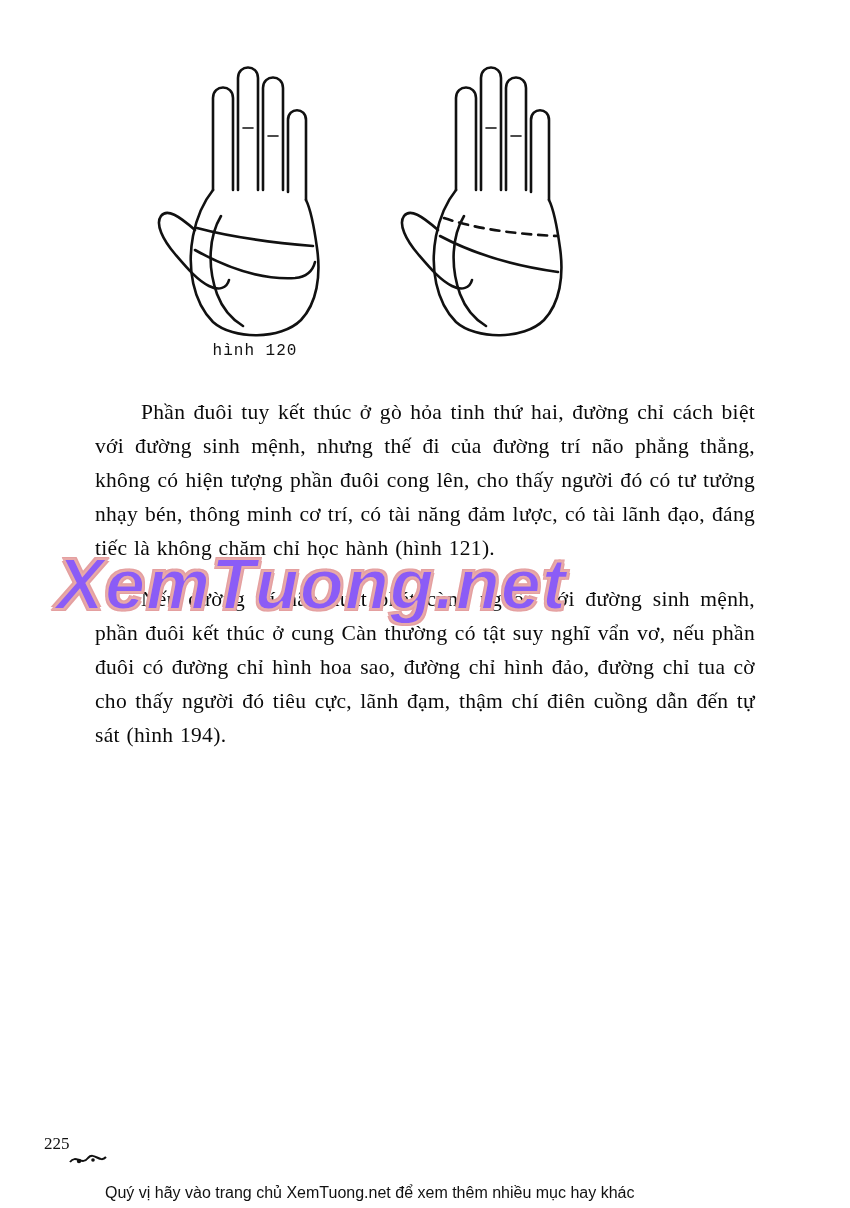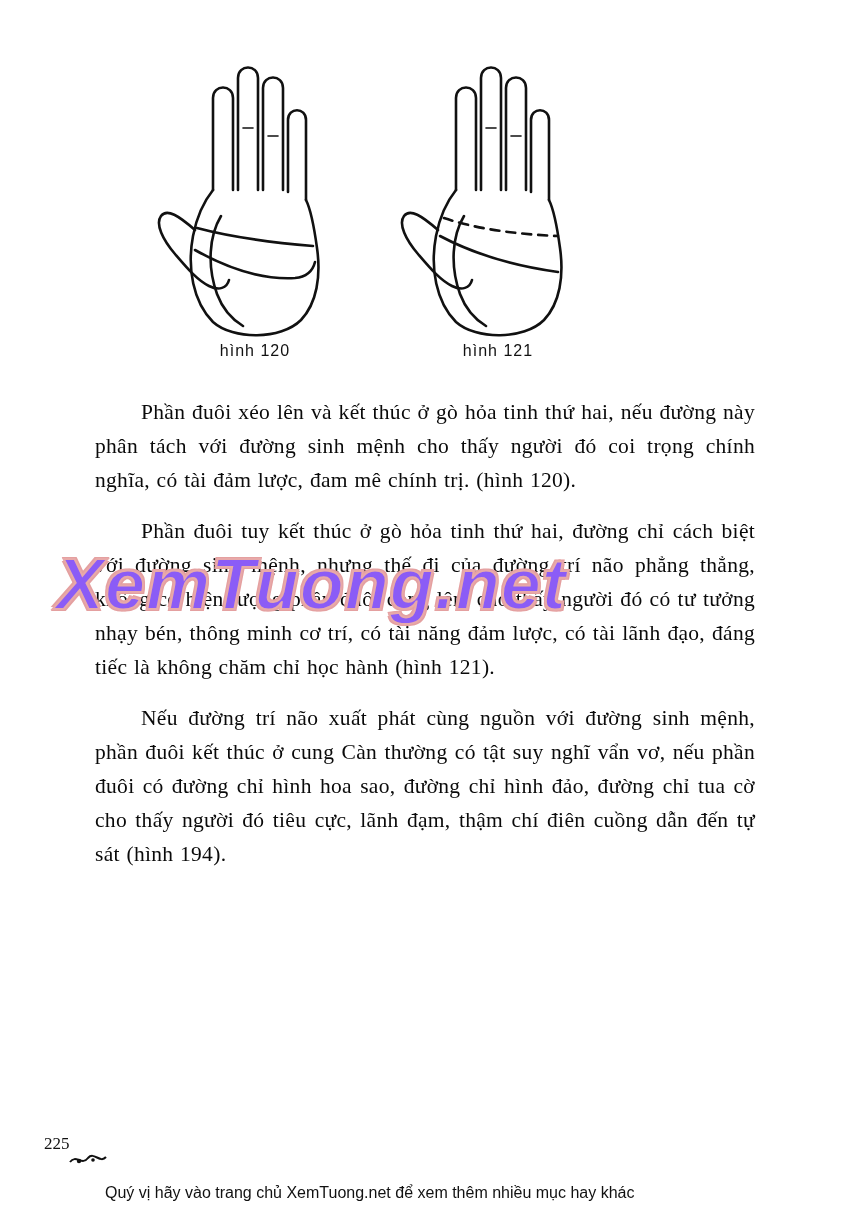--- a/index.html
+++ b/index.html
@@ -39,21 +39,21 @@
   .figure.left  { left: 135px; }
   .figure.right { left: 378px; }
 
   .figure svg {
     display: block;
     width: 240px;
     height: 300px;
   }
   .fig-caption {
     text-align: center;
-    font-family: Liberation Sans, sans-serif;
+    font-family: Liberation Mono, monospace;
     font-size: 16px;
     color: #111;
     letter-spacing: 1px;
     margin-top: 2px;
   }
 
   
   .body-text {
     position: absolute;
     top: 395px;
@@ -170,26 +170,24 @@
 
           <path d="M66,178 C96,188 132,194 180,196" stroke-dasharray="9 7"></path>
 
           <path d="M62,196 C96,214 136,226 180,232"></path>
 
           <path d="M86,176 C74,196 72,226 82,254 C88,270 98,280 108,286"></path>
           <path d="M108,88 L118,88" stroke-width="1.6"></path>
           <path d="M133,96 L143,96" stroke-width="1.6"></path>
         </g>
       </svg>
-      <div class="fig-caption">hình 121</div>
     </div>
   </div>
 
   <div class="body-text">
-    <p>Phần đuôi xéo lên và kết thúc ở gò hỏa tinh thứ hai, nếu đường này phân tách với đường sinh mệnh cho thấy người đó coi trọng chính nghĩa, có tài đảm lược, đam mê chính trị. (hình 120).</p>
     <p>Phần đuôi tuy kết thúc ở gò hỏa tinh thứ hai, đường chỉ cách biệt với đường sinh mệnh, nhưng thế đi của đường trí não phẳng thẳng, không có hiện tượng phần đuôi cong lên, cho thấy người đó có tư tưởng nhạy bén, thông minh cơ trí, có tài năng đảm lược, có tài lãnh đạo, đáng tiếc là không chăm chỉ học hành (hình 121).</p>
     <p>Nếu đường trí não xuất phát cùng nguồn với đường sinh mệnh, phần đuôi kết thúc ở cung Càn thường có tật suy nghĩ vẩn vơ, nếu phần đuôi có đường chỉ hình hoa sao, đường chỉ hình đảo, đường chỉ tua cờ cho thấy người đó tiêu cực, lãnh đạm, thậm chí điên cuồng dẫn đến tự sát (hình 194).</p>
   </div>
 
   <div class="watermark">XemTuong.net</div>
 
   <div class="page-number">225</div>
 
   <svg class="footer-mark" viewBox="0 0 44 22" xmlns="http://www.w3.org/2000/svg">
     <path d="M4,14 C10,6 16,18 22,10 C28,3 34,16 40,9" fill="none" stroke="#111" stroke-width="2"></path>

